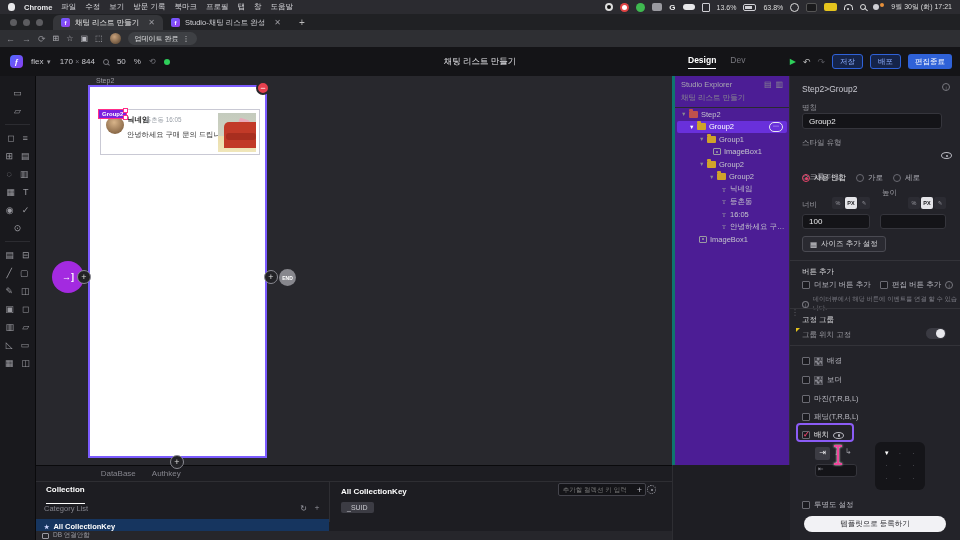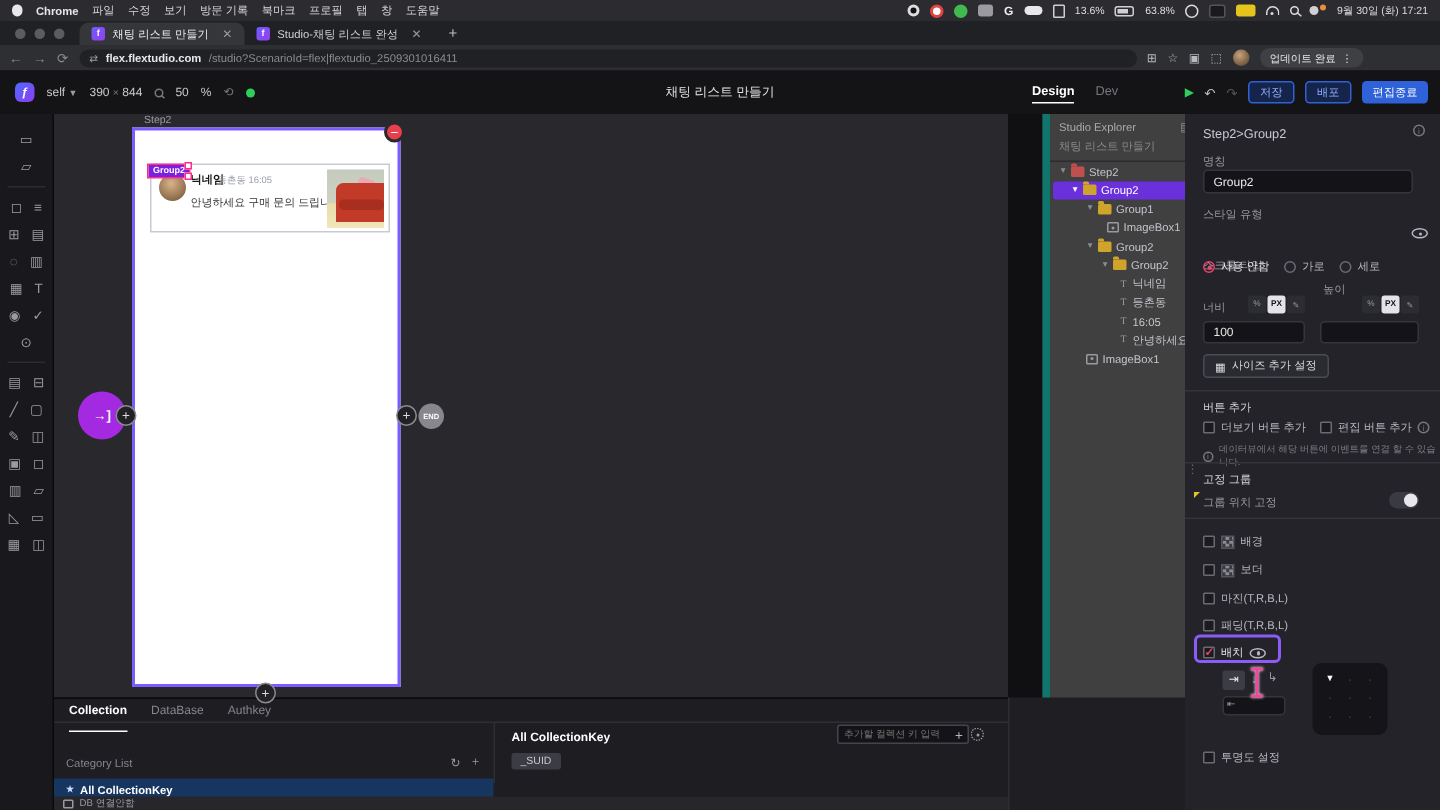--- a/index.html
+++ b/index.html
@@ -90,21 +90,21 @@
   .chatmsg { position:absolute; left:26px; top:20px; font-size:7.3px; color:#333; white-space:nowrap; }
   .sofa { position:absolute; right:3px; top:3px; width:38px; height:39px; background:linear-gradient(180deg,#c4cbbd 0%,#cfd2c2 58%,#e9dcab 58%,#f0e6ba 100%); overflow:hidden; }
   .sofa .body { position:absolute; right:-4px; top:9px; width:36px; height:26px; background:#c23a28; border-radius:5px 3px 0 0; }
   .sofa .pillow { position:absolute; right:7px; top:6px; width:11px; height:11px; background:#e9a8b8; transform:rotate(18deg); border-radius:2px; }
   .sofa .cush { position:absolute; right:0px; top:20px; width:30px; height:7px; background:#a82e1f; border-radius:3px; }
   .startcircle { position:absolute; left:16px; top:185px; width:32px; height:32px; border-radius:50%; background:#a32ae0; color:#fff; font-size:9px; font-weight:bold; display:flex; align-items:center; justify-content:center; z-index:3; }
   .pluscircle { width:14px; height:14px; border-radius:50%; background:#222226; border:1px solid #8a8a92; color:#ddd; font-size:9px; line-height:12px; text-align:center; position:absolute; z-index:4; }
   .endcircle { position:absolute; left:243px; top:193px; width:17px; height:17px; border-radius:50%; background:#87878d; color:#fff; font-size:5px; font-weight:bold; display:flex; align-items:center; justify-content:center; }
   .dragdots { position:absolute; left:310px; top:386px; color:#77777e; font-size:8px; letter-spacing:1px; }
   
-  #explorer { position:absolute; left:695px; top:76px; width:118px; height:464px; background:#404040; border-left:5px solid #0f766e; border-right:1px solid #2e2e33; }
+  #explorer { position:absolute; left:672px; top:76px; width:118px; height:464px; background:#4c1d95; border-left:3px solid #0f766e; border-right:1px solid #2e2e33; }
   .exphead { display:flex; align-items:center; padding:4px 6px 2px 6px; color:#a8a8b0; font-size:7.5px; }
   .exphead .hspace { flex:1; }
   .expico { color:#8a8a92; font-size:8px; margin-left:4px; }
   .expsub { padding:2px 6px 4px 6px; color:#8a8a90; font-size:7.5px; border-bottom:1px solid #2a2a30; }
   .trow { height:12.5px; display:flex; align-items:center; gap:3px; font-size:7.5px; color:#c4c4cc; white-space:nowrap; }
   .trow .tcaret { color:#8a8a92; font-size:5.5px; width:5px; }
   .trow.sel { background:#6930db; color:#fff; border-radius:2px; margin:0 2px; }
   .fico { width:9px; height:7px; background:#d0a32a; border-radius:1px; position:relative; flex:none; }
   .fico::before { content:''; position:absolute; top:-2px; left:0; width:4px; height:2px; background:inherit; border-radius:1px 1px 0 0; }
   .fico.red { background:#c0504d; }
@@ -146,21 +146,21 @@
   .gdot.mark { color:#fff; font-size:6px; }
   .ibeam { position:absolute; left:43px; top:368px; width:10px; height:22px; z-index:9; filter:drop-shadow(0 0 1px #fff); }
   .ibeam .stem { position:absolute; left:4px; top:2px; width:2px; height:18px; background:#f0479c; }
   .ibeam .top, .ibeam .bot { position:absolute; left:1px; width:8px; height:2px; background:#f0479c; }
   .ibeam .top { top:1px; } .ibeam .bot { bottom:1px; }
   .templbtn { position:absolute; left:14px; top:440px; width:142px; height:16px; background:#f2f2f5; border-radius:8px; color:#2a2a30; font-size:7.5px; display:flex; align-items:center; justify-content:center; }
   .phandle { position:absolute; left:1px; top:232px; color:#66666e; font-size:8px; }
   
   #bottompanel { position:absolute; left:36px; top:465px; width:636px; height:66px; background:#1d1d22; border-top:1px solid #0a0a0c; }
   .btabs { display:flex; gap:16px; padding:3px 10px 0 10px; height:16px; border-bottom:1px solid #2e2e33; font-size:8px; color:#85858d; }
-  .btab.on { color:#fff; font-weight:bold; border-bottom:1.5px solid #fff; padding-bottom:18px; }
+  .btab.on { color:#fff; font-weight:bold; border-bottom:1.5px solid #fff; padding-bottom:18px;margin-top:16px; }
   .catcol { position:absolute; left:0; top:16px; width:294px; bottom:9px; border-right:1px solid #2e2e33; }
   .cathead { display:flex; align-items:flex-end; padding:4px 8px; color:#85858d; font-size:7.5px;margin-top:16px; }
   .cathead .hspace { flex:1; }
   .catic { color:#9a9aa2; font-size:8px; margin-left:6px; }
   .catitem { margin-top:2px; height:14px; background:#16355f; color:#fff; font-size:7.5px; font-weight:bold; display:flex; align-items:center; gap:4px; padding:0 8px; }
   .star { color:#cfd8ff; font-size:6px; }
   .keyhead { position:absolute; left:305px; top:21px; color:#fff; font-size:8px; font-weight:bold; }
   .suid { position:absolute; left:305px; top:36px; background:#3c3c44; color:#c8c8ce; font-size:7px; padding:2px 6px; border-radius:2px; }
   .searchwrap { position:absolute; right:16px; top:17px; display:flex; align-items:center; gap:5px; }
   .searchin { width:88px; height:13px; background:#141418; border:1px solid #44444c; border-radius:2px; color:#9a9aa2; font-size:6.5px; padding:0 4px; font-family:"Liberation Sans",sans-serif; }
@@ -224,40 +224,35 @@
     <span>Studio-채팅 리스트 완성</span>
     <span class="tabx">✕</span>
   </div>
   <span class="newtab">+</span>
 </div>
 
 <div id="urlbar">
   <span class="navic">←</span>
   <span class="navic">→</span>
   <span class="navic">⟳</span>
-  <div class="omnibox">
-    <span class="tune">⇄</span>
-    <span class="udomain">flex.flextudio.com</span>
-      <span class="upath">/studio?ScenarioId=flex|flextudio_2509301016411</span>
-  </div>
   <span class="uricon">⊞</span>
   <span class="uricon">☆</span>
   <span class="uricon">▣</span>
   <span class="uricon">⬚</span>
   <span class="avatar"></span>
   <span class="updatebtn">
     <span>업데이트 완료</span>
     <span>⋮</span>
   </span>
 </div>
 
 <div id="appbar">
   <span class="flexlogo">ƒ</span>
-  <span><span>self</span> <span class="caret">▼</span></span>
-  <span><span>390</span> <span class="sep-x">×</span> <span>844</span></span>
+  <span><span>flex</span> <span class="caret">▼</span></span>
+  <span><span>170</span> <span class="sep-x">×</span> <span>844</span></span>
   <span class="magglass"></span>
   <span>50</span>
   <span>%</span>
   <span class="resetic">⟲</span>
   <span class="greendot"></span>
   <span class="apptitle">채팅 리스트 만들기</span>
   <span class="modetabs">
     <span class="modetab on">Design</span>
     <span class="modetab">Dev</span>
   </span>
@@ -518,20 +513,21 @@
   </div>
   <div class="ibeam">
     <span class="top"></span>
       <span class="stem"></span>
       <span class="bot"></span>
   </div>
   <div class="cbrow" style="left:12px; top:424px;font-family:Liberation Serif, serif;">
     <span class="cbox"></span>
     <span>투명도 설정</span>
   </div>
+  <div class="templbtn">템플릿으로 등록하기</div>
 </div>
 
 <div id="bottompanel">
   <div class="btabs">
     <span class="btab on">Collection</span>
     <span class="btab">DataBase</span>
     <span class="btab">Authkey</span>
   </div>
   <div class="catcol">
     <div class="cathead">

